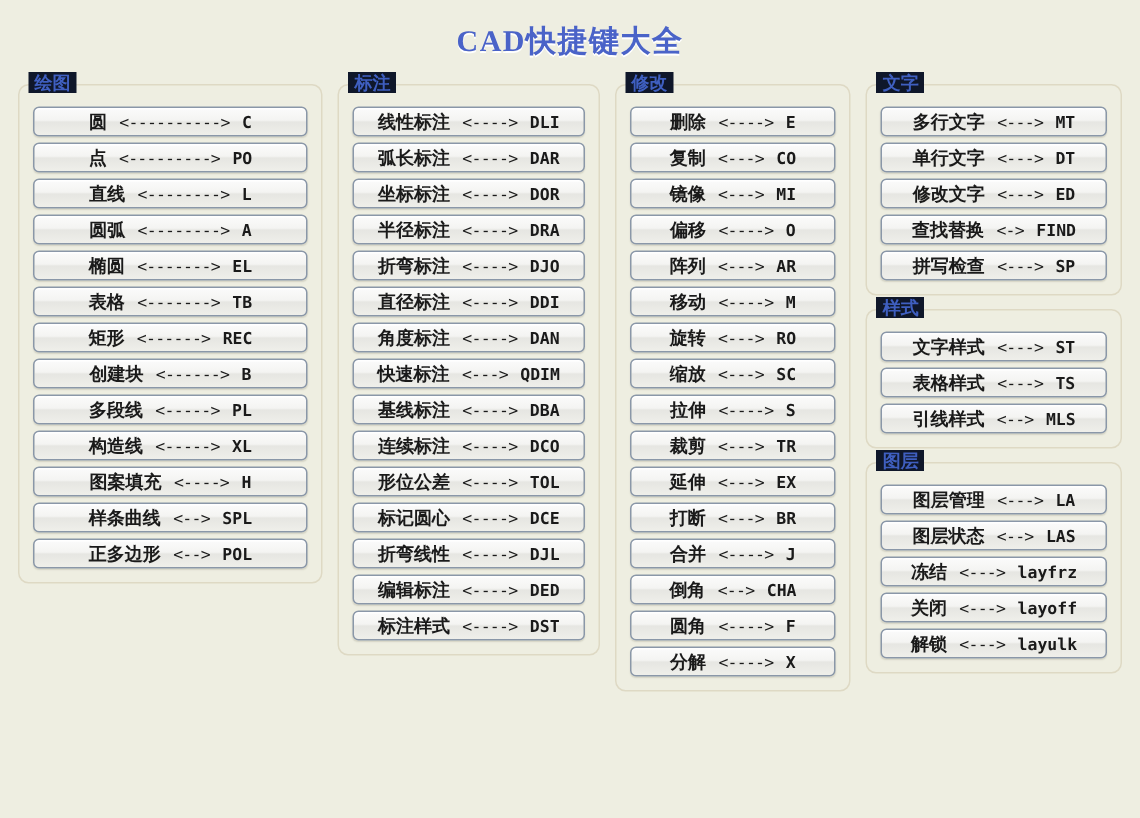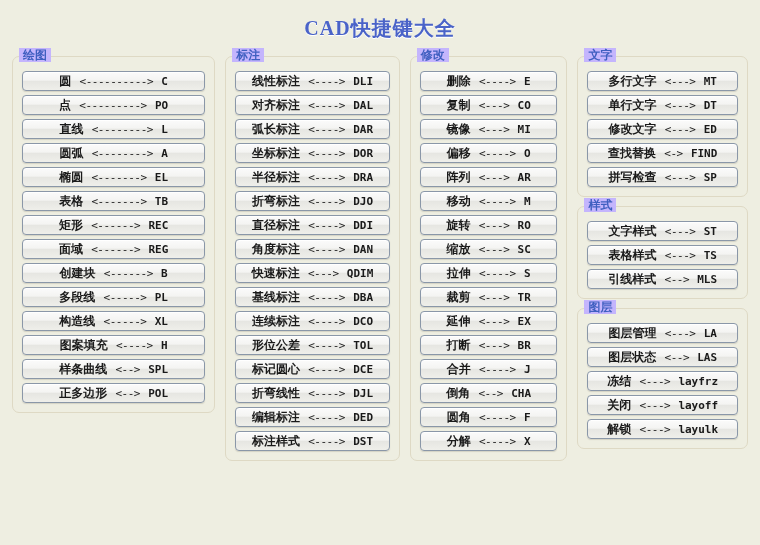--- a/index.html
+++ b/index.html
@@ -54,21 +54,21 @@
     border-radius: 7px;
     padding: 14px 9px 9px 9px;
     position: relative;
     background: transparent;
     box-sizing: border-box;
   }
   .panel-title {
     position: absolute;
     top: -9px;
     left: 6px;
-    background: #c4b5fd;
+    background: #0f172a;
     padding: 0 4px;
     color: #3f5fc0;
     font-size: 12px;
     font-weight: bold;
     line-height: 14px;
     font-family: "DejaVu Sans", "Liberation Sans", sans-serif;
   }
   .items {
     display: flex;
     flex-direction: column;
@@ -120,36 +120,34 @@
         <div class="panel">
           <div class="panel-title">绘图</div>
           <div class="items">
             <div class="item"><span class="label">圆</span> <span class="arrow">&lt;----------&gt;</span> <span class="cmd">C</span></div>
             <div class="item"><span class="label">点</span> <span class="arrow">&lt;---------&gt;</span> <span class="cmd">PO</span></div>
             <div class="item"><span class="label">直线</span> <span class="arrow">&lt;--------&gt;</span> <span class="cmd">L</span></div>
             <div class="item"><span class="label">圆弧</span> <span class="arrow">&lt;--------&gt;</span> <span class="cmd">A</span></div>
             <div class="item"><span class="label">椭圆</span> <span class="arrow">&lt;-------&gt;</span> <span class="cmd">EL</span></div>
             <div class="item"><span class="label">表格</span> <span class="arrow">&lt;-------&gt;</span> <span class="cmd">TB</span></div>
             <div class="item"><span class="label">矩形</span> <span class="arrow">&lt;------&gt;</span> <span class="cmd">REC</span></div>
-            <div class="item"><span class="label">面域</span> <span class="arrow">&lt;------&gt;</span> <span class="cmd">REG</span></div>
             <div class="item"><span class="label">创建块</span> <span class="arrow">&lt;------&gt;</span> <span class="cmd">B</span></div>
             <div class="item"><span class="label">多段线</span> <span class="arrow">&lt;-----&gt;</span> <span class="cmd">PL</span></div>
             <div class="item"><span class="label">构造线</span> <span class="arrow">&lt;-----&gt;</span> <span class="cmd">XL</span></div>
             <div class="item"><span class="label">图案填充</span> <span class="arrow">&lt;----&gt;</span> <span class="cmd">H</span></div>
             <div class="item"><span class="label">样条曲线</span> <span class="arrow">&lt;--&gt;</span> <span class="cmd">SPL</span></div>
             <div class="item"><span class="label">正多边形</span> <span class="arrow">&lt;--&gt;</span> <span class="cmd">POL</span></div>
           </div>
         </div>
       </div>
     <div class="column col-2">
         <div class="panel">
           <div class="panel-title">标注</div>
           <div class="items">
             <div class="item"><span class="label">线性标注</span> <span class="arrow">&lt;----&gt;</span> <span class="cmd">DLI</span></div>
-            <div class="item"><span class="label">对齐标注</span> <span class="arrow">&lt;----&gt;</span> <span class="cmd">DAL</span></div>
             <div class="item"><span class="label">弧长标注</span> <span class="arrow">&lt;----&gt;</span> <span class="cmd">DAR</span></div>
             <div class="item"><span class="label">坐标标注</span> <span class="arrow">&lt;----&gt;</span> <span class="cmd">DOR</span></div>
             <div class="item"><span class="label">半径标注</span> <span class="arrow">&lt;----&gt;</span> <span class="cmd">DRA</span></div>
             <div class="item"><span class="label">折弯标注</span> <span class="arrow">&lt;----&gt;</span> <span class="cmd">DJO</span></div>
             <div class="item"><span class="label">直径标注</span> <span class="arrow">&lt;----&gt;</span> <span class="cmd">DDI</span></div>
             <div class="item"><span class="label">角度标注</span> <span class="arrow">&lt;----&gt;</span> <span class="cmd">DAN</span></div>
             <div class="item"><span class="label">快速标注</span> <span class="arrow">&lt;---&gt;</span> <span class="cmd">QDIM</span></div>
             <div class="item"><span class="label">基线标注</span> <span class="arrow">&lt;----&gt;</span> <span class="cmd">DBA</span></div>
             <div class="item"><span class="label">连续标注</span> <span class="arrow">&lt;----&gt;</span> <span class="cmd">DCO</span></div>
             <div class="item"><span class="label">形位公差</span> <span class="arrow">&lt;----&gt;</span> <span class="cmd">TOL</span></div>

